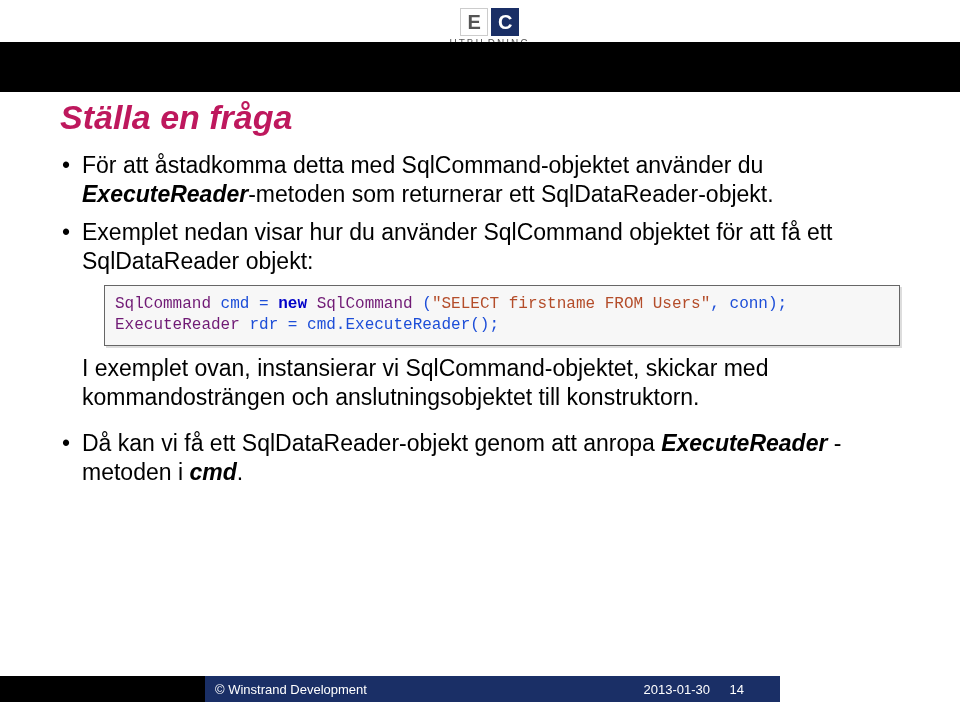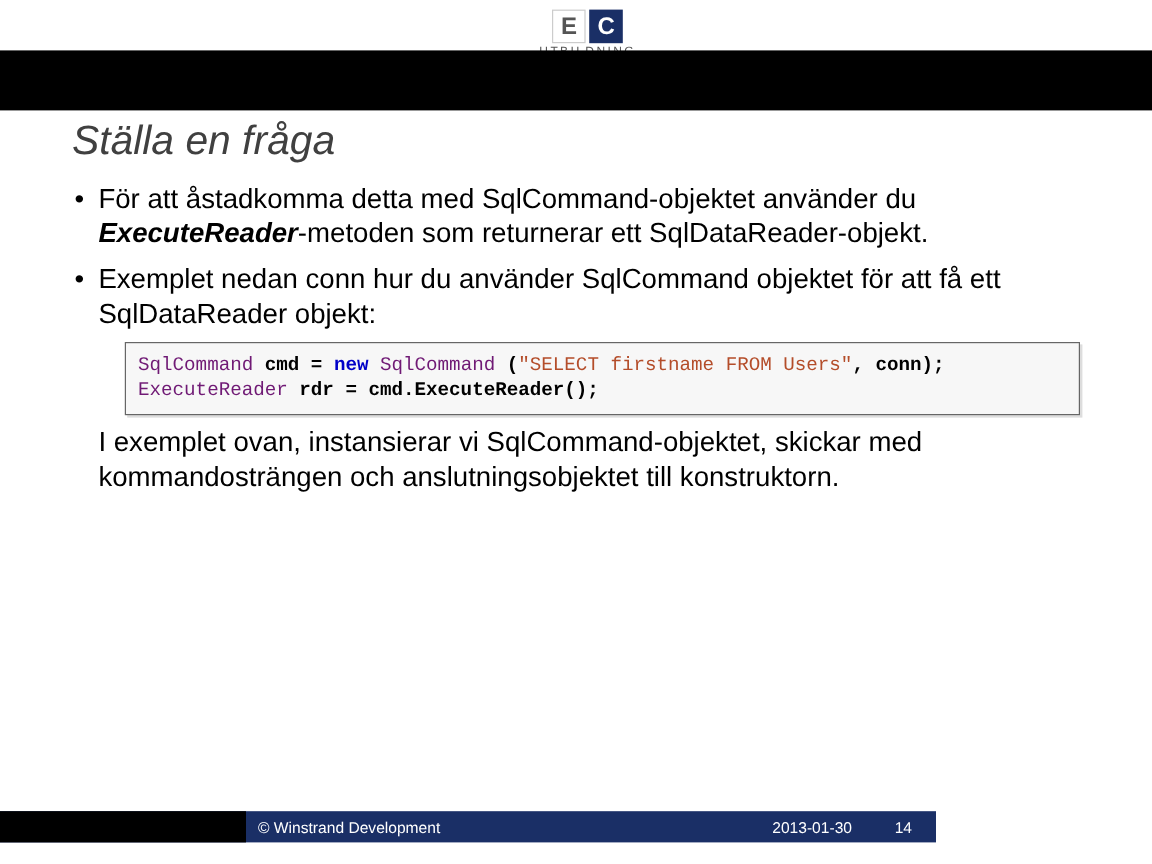--- a/index.html
+++ b/index.html
@@ -6,39 +6,39 @@
   html, body { width: 960px; height: 720px; font-family: Arial, Helvetica, sans-serif; background: #fff; }
   .slide { position: relative; width: 960px; height: 720px; }
   .top-logo { position: absolute; top: 8px; right: 430px; display: flex; flex-direction: column; align-items: center; }
   .logo-box { display: flex; }
   .logo-e { width: 28px; height: 28px; background: #fff; border: 1px solid #ccc; color: #555; font-weight: bold; font-size: 20px; display: flex; align-items: center; justify-content: center; margin-right: 3px; }
   .logo-c { width: 28px; height: 28px; background: #1a2f66; color: #fff; font-weight: bold; font-size: 20px; display: flex; align-items: center; justify-content: center; }
   .logo-text { font-size: 10px; letter-spacing: 2px; color: #555; margin-top: 2px; }
   .top-bar { position: absolute; top: 42px; left: 0; width: 960px; height: 50px; background: #000; }
 
   .content { position: absolute; top: 98px; left: 60px; right: 60px; }
-  .title { font-size: 34px; font-weight: normal; font-style: italic; color: #404040; margin-bottom: 14px; }
+  .title { font-size: 34px; font-weight: bold; font-style: italic; color: #be185d; margin-bottom: 14px; }
   .bullets { list-style: none; }
   .bullets > li { font-size: 23px; color: #000; line-height: 1.28; margin-bottom: 8px; padding-left: 22px; position: relative; }
   .bullets > li::before { content: "•"; position: absolute; left: 2px; top: 0; font-size: 23px; }
   .bold-italic { font-weight: bold; font-style: italic; }
 
   .code-box { border: 1px solid #666; background: #f7f7f7; margin: 8px 0 8px 22px; padding: 8px 10px; font-family: "Courier New", monospace; font-size: 16px; line-height: 1.35; box-shadow: 2px 2px 0 #ddd; white-space: pre; overflow: hidden; }
   .c-type { color: #701a75; }
   .c-kw { color: #0000c8; font-weight: bold; }
   .c-str { color: #b44d2a; }
-  .c-plain { color: #000000; font-weight: bold; }
+  .c-plain { color: #1d4ed8; }
 
   .sub-para { font-size: 23px; color: #000; line-height: 1.28; margin: 6px 0 16px 22px; }
 
   .footer-bar { position: absolute; bottom: 18px; left: 0; width: 780px; height: 26px; background: #1a2f66; display: flex; align-items: center; color: #fff; font-size: 13px; }
   .footer-leftblock { width: 205px; height: 26px; background: #000; }
   .footer-copy { margin-left: 10px; }
   .footer-date { position: absolute; right: 70px; }
-  .footer-page { position: absolute; right: 20px; }
+  .footer-page { position: absolute; right: 36px; }
 </style>
 </head>
 <body>
 
 <div class="slide">
 
   <div class="top-logo">
     <div class="logo-box">
       <div class="logo-e">E</div>
       <div class="logo-c">C</div>
@@ -49,24 +49,27 @@
   <div class="top-bar"></div>
 
   <div class="content">
     <div class="title">Ställa en fråga</div>
 
     <ul class="bullets">
       <li>
         <span>För att åstadkomma detta med SqlCommand-objektet använder du </span><span class="bold-italic">ExecuteReader</span><span>-metoden som returnerar ett SqlDataReader-objekt.</span>
       </li>
       <li>
-        <span>Exemplet nedan conn hur du använder SqlCommand objektet för att få ett SqlDataReader objekt:</span>
+        <span>Exemplet nedan visar hur du använder SqlCommand objektet för att få ett SqlDataReader objekt:</span>
         <div class="code-box"><span class="c-type">SqlCommand</span><span class="c-plain"> cmd = </span><span class="c-kw">new</span><span class="c-plain"> </span><span class="c-type">SqlCommand</span><span class="c-plain"> (</span><span class="c-str">"SELECT firstname FROM Users"</span><span class="c-plain">, conn);</span><span>
 </span><span class="c-type">ExecuteReader</span><span class="c-plain"> rdr = cmd.ExecuteReader();</span></div>
         <div class="sub-para" style="margin-left:0">I exemplet ovan, instansierar vi SqlCommand-objektet, skickar med kommandosträngen och anslutningsobjektet till konstruktorn.</div>
+      </li>
+      <li>
+        <span>Då kan vi få ett SqlDataReader-objekt genom att anropa </span><span class="bold-italic">ExecuteReader</span><span> -metoden i </span><span class="bold-italic">cmd</span><span>.</span>
       </li>
     </ul>
   </div>
 
   <div class="footer-bar">
     <div class="footer-leftblock"></div>
     <span class="footer-copy">© Winstrand Development</span>
     <span class="footer-date">2013-01-30</span>
     <span class="footer-page">14</span>
   </div>

